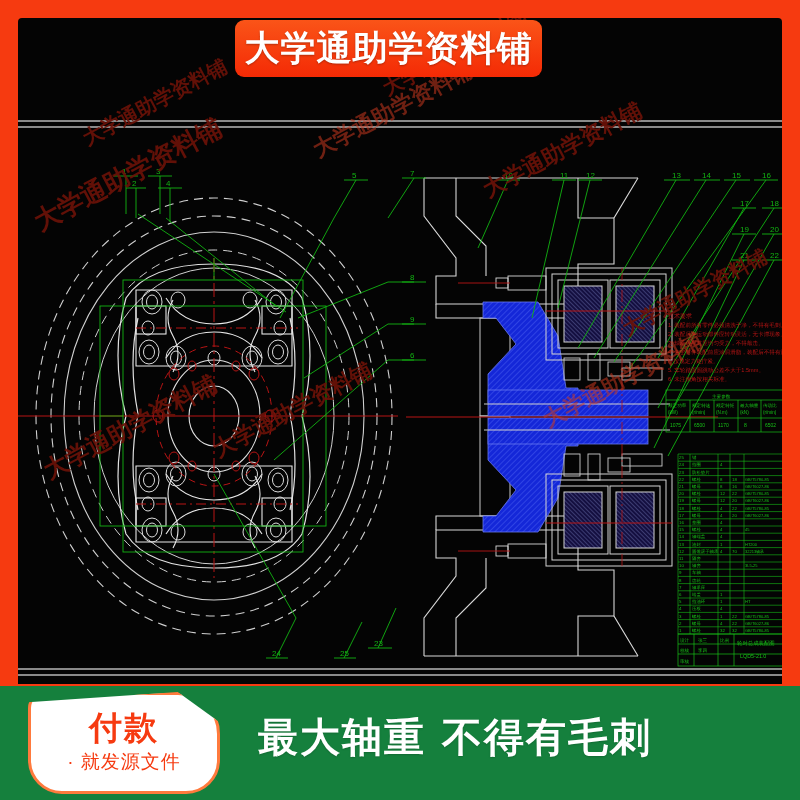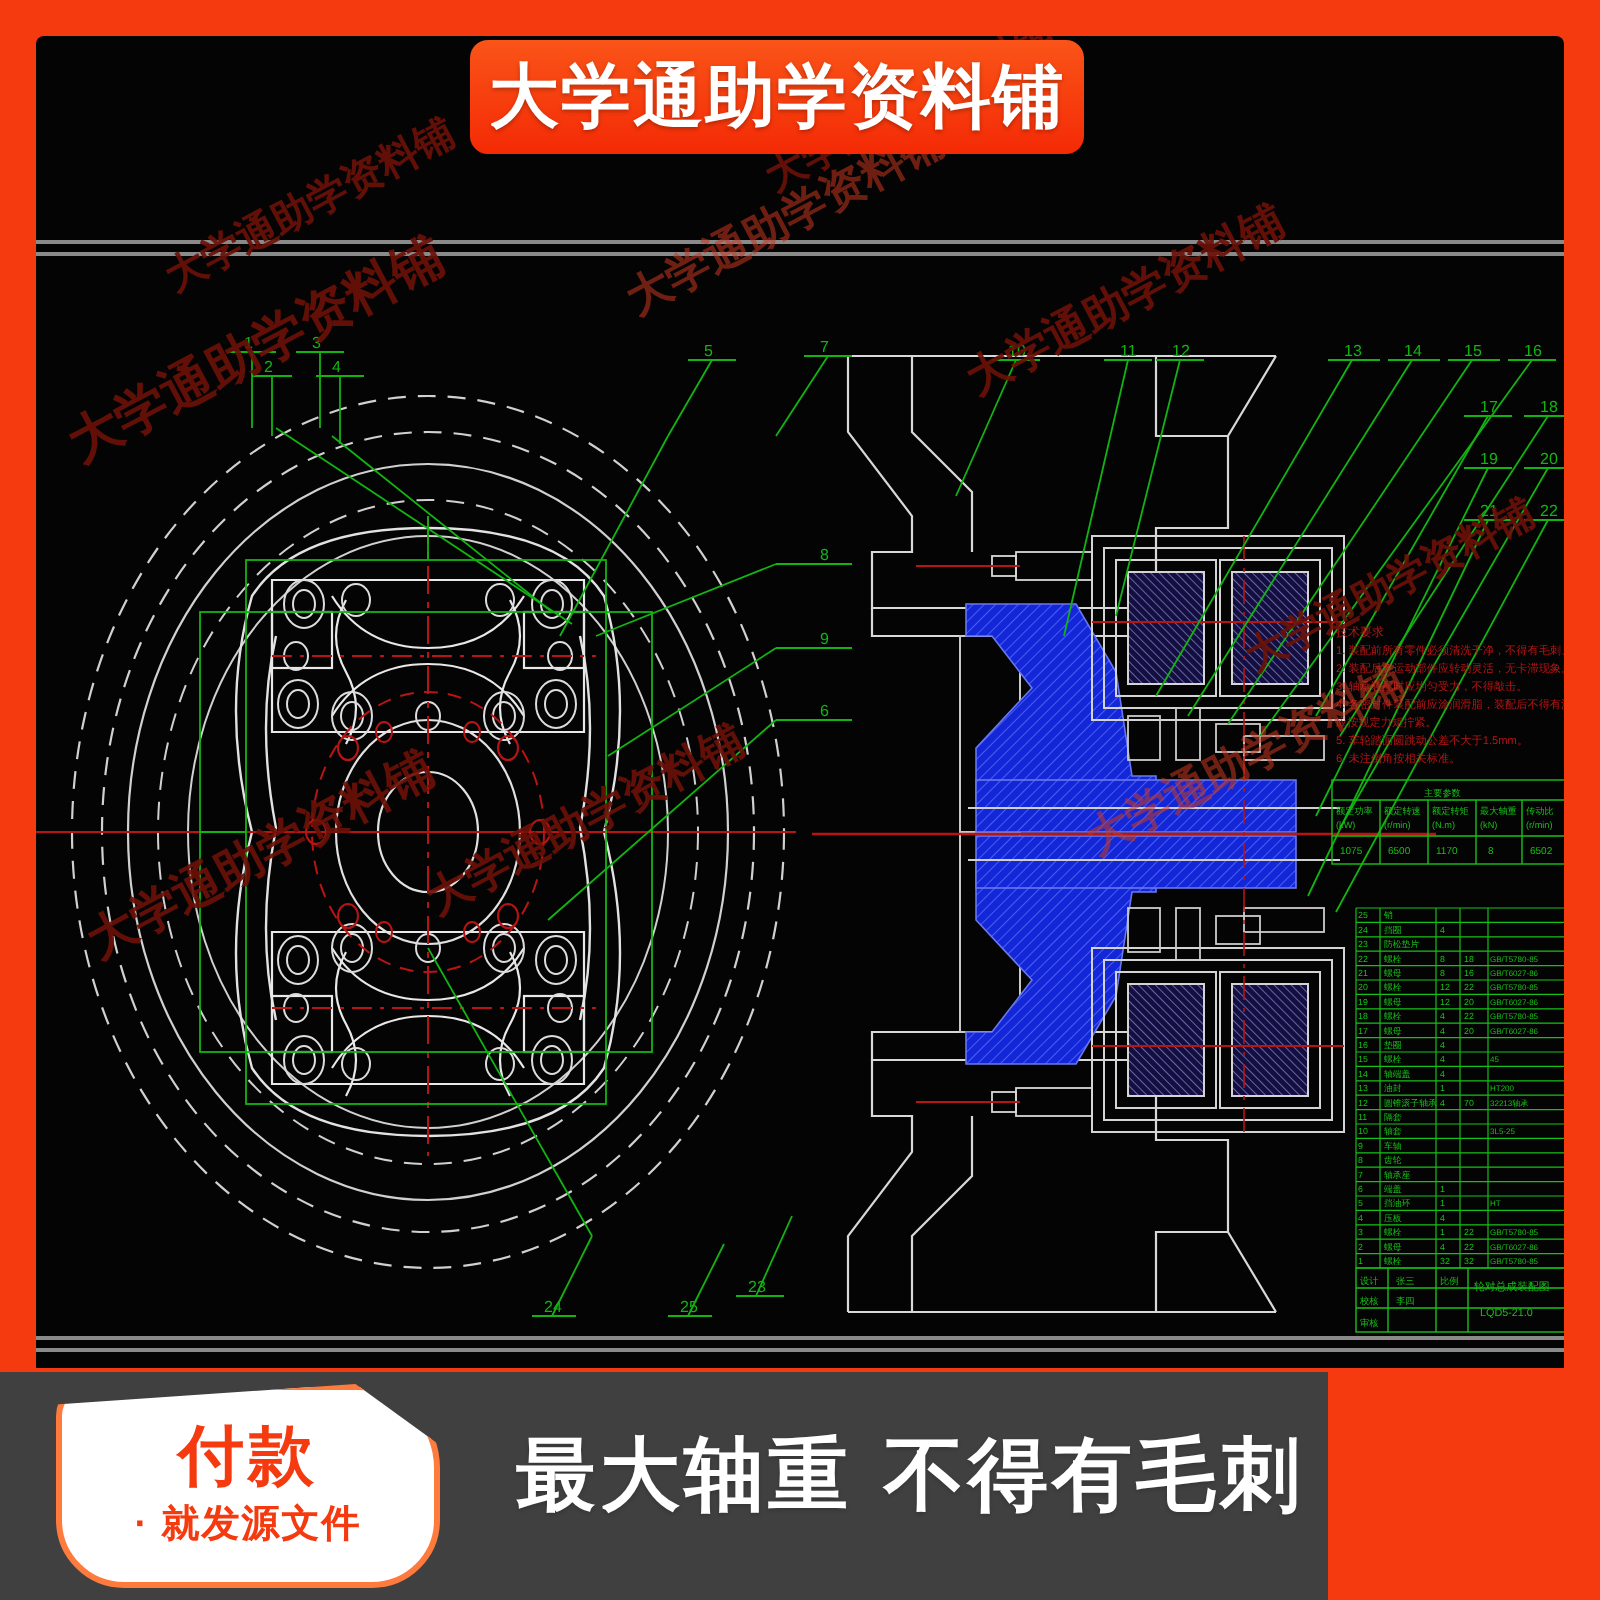--- a/index.html
+++ b/index.html
@@ -47,33 +47,33 @@
     opacity:.92;
     z-index:30;
   }
   .wm.light{color:#c8381f;opacity:.55;}
 
   
   #drawing{position:absolute;left:0;top:0;width:764px;height:666px;z-index:10;}
 
   
   #bottom-banner{
-    position:absolute;left:0;top:686px;width:664px;height:114px;
-    background:#404040;z-index:50;
+    position:absolute;left:0;top:686px;width:800px;height:114px;
+    background:#15803d;z-index:50;
   }
   #pay-card{
     position:absolute;left:28px;top:6px;width:186px;height:96px;
     background:#fff;
     border:3px solid #FF7A3D;
     border-radius:16px 42px 34px 34px;
     clip-path:polygon(0% 10%, 78% 0%, 100% 30%, 100% 100%, 0% 100%);
     display:flex;flex-direction:column;align-items:center;justify-content:center;
   }
   #pay-card .l1{color:#F63A10;font-size:33px;font-weight:bold;line-height:1.05;letter-spacing:2px;}
-  #pay-card .l2{color:#F63A10;font-size:19px;font-weight:bold;margin-top:4px;letter-spacing:1px;}
+  #pay-card .l2{color:#F63A10;font-size:19px;font-weight:normal;margin-top:4px;letter-spacing:1px;}
   #banner-text{
     position:absolute;left:258px;top:24px;
     color:#fff;font-size:40px;font-weight:bold;letter-spacing:2px;white-space:nowrap;
     text-shadow:0 1px 2px rgba(0,0,0,.18);
   }
   .bn-gap{display:inline-block;width:16px;}
 </style>
 </head>
 <body>
 

